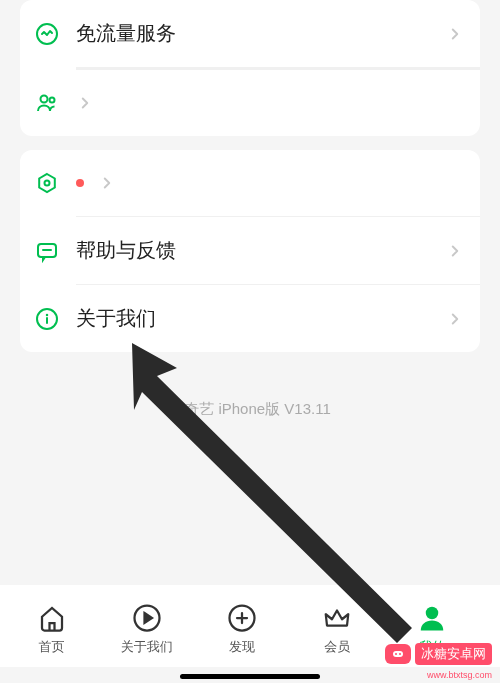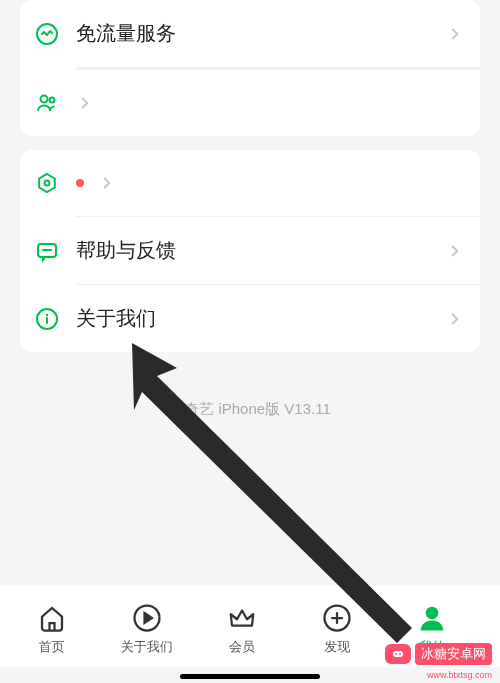--- a/index.html
+++ b/index.html
@@ -265,34 +265,34 @@
       <svg viewBox="0 0 24 24" width="30" height="30" fill="none" stroke="#333" stroke-width="1.8">
         <circle cx="12" cy="12" r="10"></circle>
         <path d="M10 8 l6 4 -6 4 z" fill="#333"></path>
       </svg>
     </span>
     <span class="tab-label">关于我们</span>
   </div>
   <div class="tab">
     <span class="tab-icon">
       <svg viewBox="0 0 24 24" width="30" height="30" fill="none" stroke="#333" stroke-width="1.8">
-        <path d="M4 18 l-1-9 l5 4 l4-7 l4 7 l5-4 l-1 9 z" stroke-linejoin="round"></path>
-      </svg>
-    </span>
-    <span class="tab-label">会员</span>
-  </div>
-  <div class="tab">
-    <span class="tab-icon">
-      <svg viewBox="0 0 24 24" width="30" height="30" fill="none" stroke="#333" stroke-width="1.8">
         <circle cx="12" cy="12" r="10"></circle>
         <line x1="12" y1="8" x2="12" y2="16" stroke-linecap="round"></line>
         <line x1="8" y1="12" x2="16" y2="12" stroke-linecap="round"></line>
       </svg>
     </span>
     <span class="tab-label">发现</span>
+  </div>
+  <div class="tab">
+    <span class="tab-icon">
+      <svg viewBox="0 0 24 24" width="30" height="30" fill="none" stroke="#333" stroke-width="1.8">
+        <path d="M4 18 l-1-9 l5 4 l4-7 l4 7 l5-4 l-1 9 z" stroke-linejoin="round"></path>
+      </svg>
+    </span>
+    <span class="tab-label">会员</span>
   </div>
   <div class="tab active">
     <span class="tab-icon">
       <svg viewBox="0 0 24 24" width="30" height="30">
         <circle cx="12" cy="8" r="5" fill="#00be50"></circle>
         <path d="M3 22 c0-5 4-8 9-8 s9 3 9 8 z" fill="#00be50"></path>
       </svg>
     </span>
     <span class="tab-label">我的</span>
   </div>

